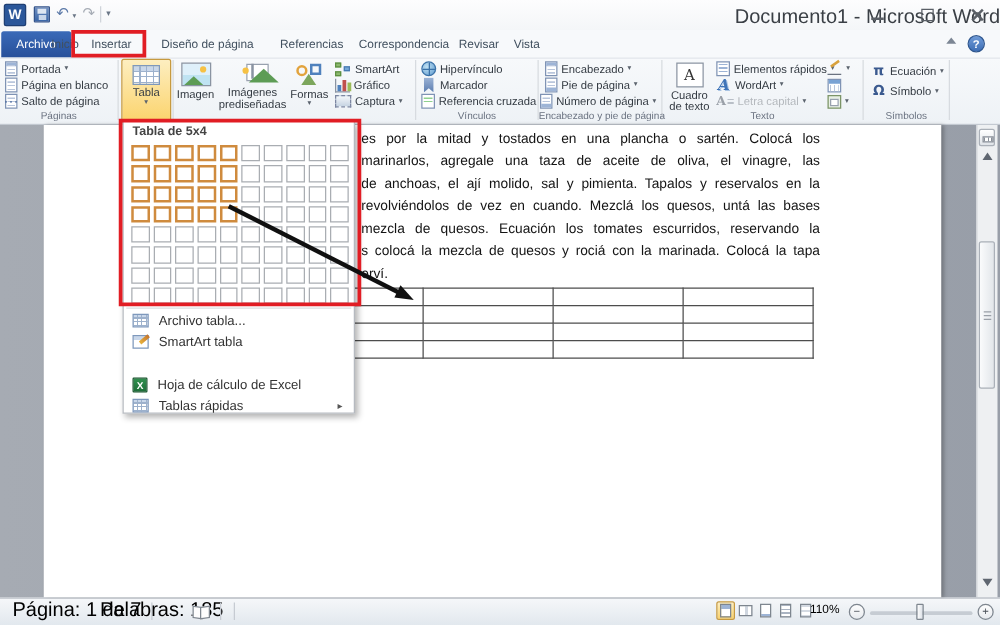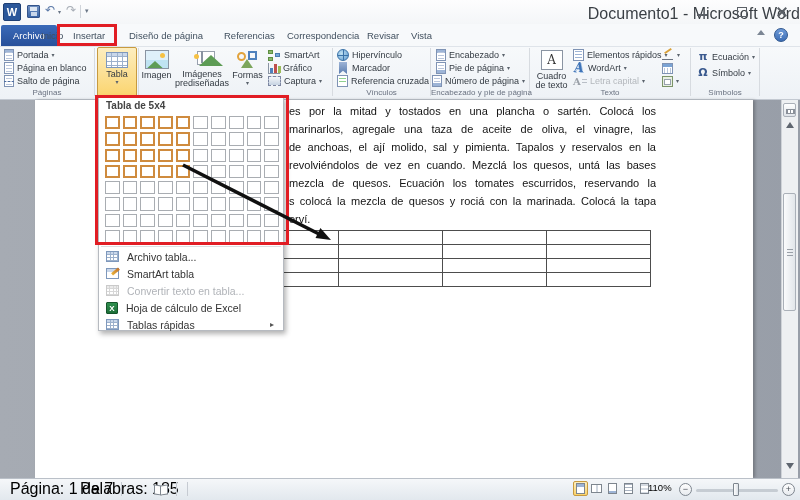--- a/index.html
+++ b/index.html
@@ -496,24 +496,20 @@
     </div>
   <div class="dd-sep"></div>
   <div class="dd-item" style="top:151px">
     <span class="tbl-ico-sm"></span>
     <span>Archivo tabla...</span>
   </div>
   <div class="dd-item" style="top:168px">
     <span class="pencil-ico"></span>
     <span>SmartArt tabla</span>
   </div>
-  <div class="dd-item dis" style="top:185px">
-    <span class="tbl-ico-sm gray-ico"></span>
-    <span>Convertir texto en tabla...</span>
-  </div>
   <div class="dd-item" style="top:202px">
     <span class="excel-ico">X</span>
     <span>Hoja de cálculo de Excel</span>
   </div>
   <div class="dd-item" style="top:219px">
     <span class="tbl-ico-sm"></span>
     <span>Tablas rápidas</span>
     <span class="submenu-arrow">▸</span>
   </div>
 </div>

